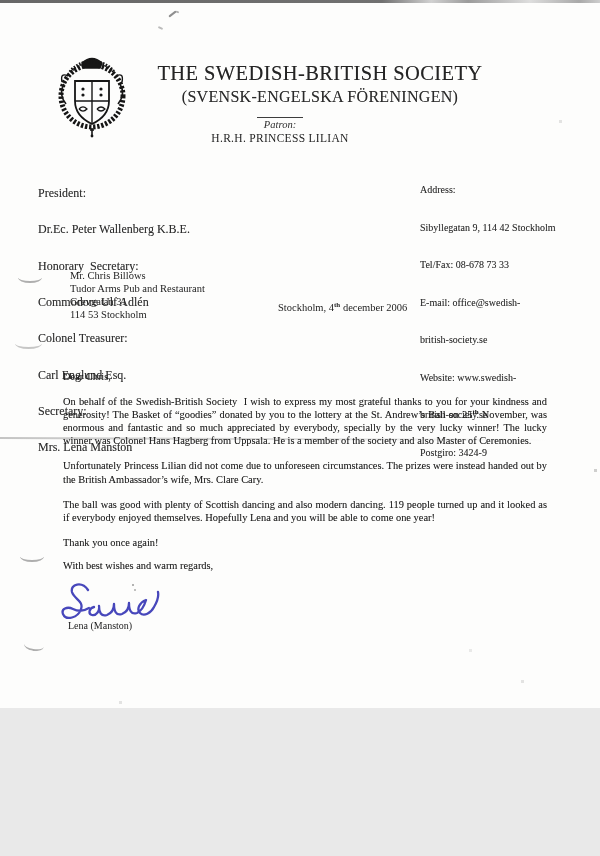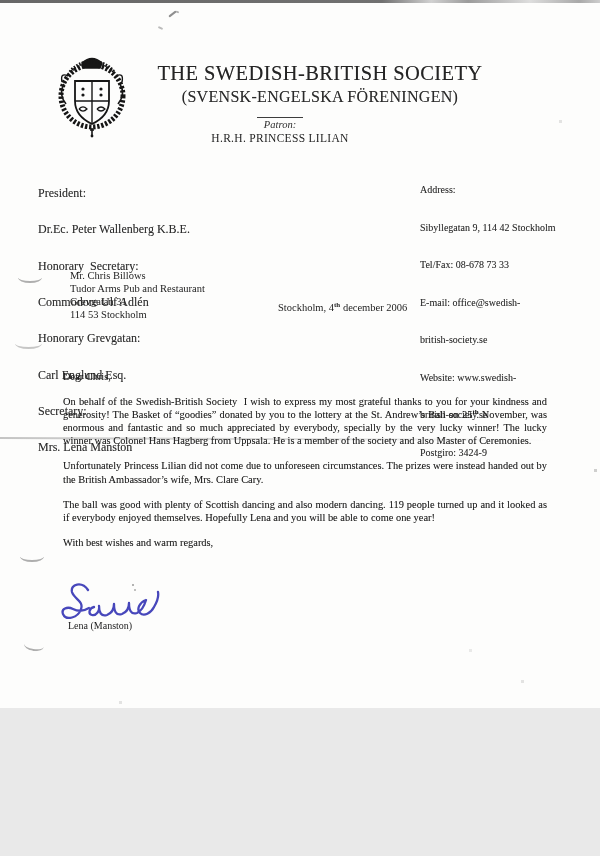--- a/index.html
+++ b/index.html
@@ -122,21 +122,21 @@
     <div class="patron-rule"></div>
     <div class="patron-label">Patron:</div>
     <div class="patron-name">H.R.H. PRINCESS LILIAN</div>
   </div>
 
   <div class="abs officers">
     <div>President:</div>
     <div>Dr.Ec. Peter Wallenberg K.B.E.</div>
     <div>Honorary  Secretary:</div>
     <div>Commodore Ulf Adlén</div>
-    <div>Honorary Grevgatan:</div>
+    <div>Colonel Treasurer:</div>
     <div>Carl Englund Esq.</div>
     <div>Secretary:</div>
     <div>Mrs. Lena Manston</div>
   </div>
 
   <div class="abs contact">
     <div>Address:</div>
     <div>Sibyllegatan 9, 114 42 Stockholm</div>
     <div>Tel/Fax: 08-678 73 33</div>
     <div>E-mail: office@swedish-</div>
@@ -153,20 +153,21 @@
     <div>114 53 Stockholm</div>
   </div>
 
   <div class="abs dateline"><span>Stockholm, 4</span><sup class="th">th</sup><span> december 2006</span></div>
 
   <div class="abs letter">
     <p class="nojust">Dear Chris,</p>
     <p><span>On behalf of the Swedish-British Society  I wish to express my most grateful thanks to you for your kindness and generosity! The Basket of “goodies” donated by you to the lottery at the St. Andrew’s Ball on 25</span><sup class="th">th</sup><span> November, was enormous and fantastic and so much appreciated by everybody, specially by the very lucky winner! The lucky winner was Colonel Hans Hagberg from Uppsala. He is a member of the society and also Master of Ceremonies.</span></p>
     <p>Unfortunately Princess Lilian did not come due to unforeseen circumstances. The prizes were instead handed out by the British Ambassador’s wife, Mrs. Clare Cary.</p>
     <p>The ball was good with plenty of Scottish dancing and also modern dancing. 119 people turned up and it looked as if everybody enjoyed themselves. Hopefully Lena and you will be able to come one year!</p>
+    <p class="nojust" style="margin-bottom:10px">Thank you once again!</p>
     <p class="nojust">With best wishes and warm regards,</p>
   </div>
 
   <div class="abs signature-wrap">
     <svg viewBox="0 0 132 46" width="132" height="46">
       <g fill="none" stroke="#3434b4" stroke-width="2.3" stroke-linecap="round" stroke-linejoin="round" opacity="0.9">
         <path d="M30 10 C24 1 12 4 14 12 C16 19 26 21 23 29 C20 38 8 41 5 34 C3 29 9 26 15 29 C21 32 26 31 31 28"></path>
         <path d="M36 27 C31 28 30 34 34 35 C38 36 42 31 41 26 C41 32 43 37 49 35 C54 33 56 28 56 24 C56 31 58 36 64 34 C69 32 71 27 71 23 C71 30 73 35 79 33 C83 31 86 27 88 20 C82 22 78 29 82 33 C86 37 93 33 96 27 C99 22 101 17 100 12"></path>
       </g>
     </svg>

